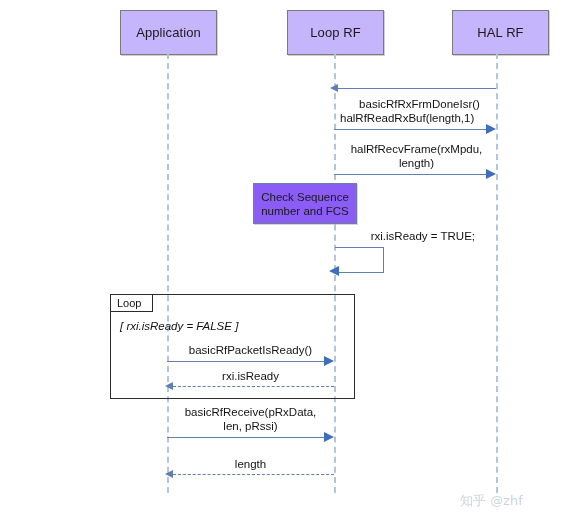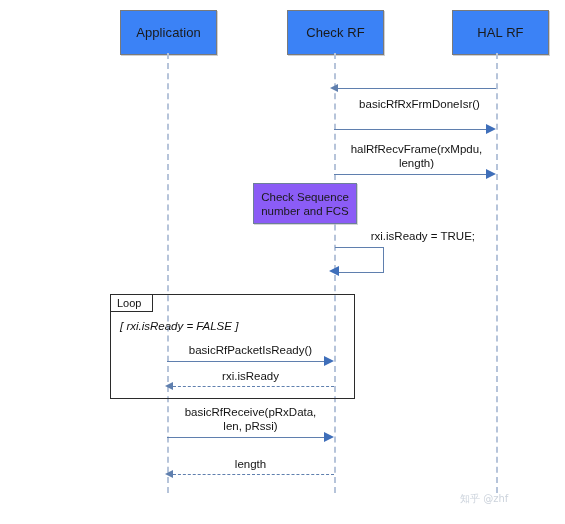--- a/index.html
+++ b/index.html
@@ -8,21 +8,21 @@
     background:#ffffff;
     font-family:"Liberation Sans","DejaVu Sans",sans-serif;
     overflow:hidden;
     position:relative;
   }
   #canvas{position:absolute;left:0;top:0;width:565px;height:524px;}
 
   
   .participant{
     position:absolute;
-    background:#3b82f6;
+    background:#c4b5fd;
     border:1px solid #7a7a7a;
     box-shadow:1px 1px 0 rgba(120,120,120,.35);
     display:flex;align-items:center;justify-content:center;
     font-size:13px;color:#1a1a1a;
     letter-spacing:.1px;
   }
 
   
   .lifeline{
     position:absolute;
@@ -115,51 +115,52 @@
   
   .caption{
     position:absolute;
     font-size:12.5px;
     font-weight:bold;
     color:#000;
     white-space:pre;
   }
   .watermark{
     position:absolute;
-    font-size:10px;
+    font-size:13px;
     color:#ccd3dc;
     white-space:pre;
     font-family:"DejaVu Sans",sans-serif;
   }
 </style>
 </head>
 <body>
 
 <div id="canvas">
 
   <div class="participant" style="left:120px;top:10px;width:95px;height:43px;">
     <span>Application</span>
   </div>
 
   <div class="participant" style="left:287px;top:10px;width:95px;height:43px;">
-    <span>Check RF</span>
+    <span>Loop RF</span>
   </div>
 
   <div class="participant" style="left:452px;top:10px;width:95px;height:43px;">
     <span>HAL RF</span>
   </div>
 
   <div class="lifeline" style="left:167px;top:53px;height:440px;"></div>
   <div class="lifeline" style="left:334px;top:53px;height:440px;"></div>
   <div class="lifeline" style="left:496px;top:53px;height:440px;"></div>
 
   <div class="msg-label" style="left:334px;top:72px;width:165px;text-align:center;padding-left:6px;box-sizing:border-box;margin-top:26px;">basicRfRxFrmDoneIsr()</div>
   <div class="msg-line" style="left:336px;top:88px;width:160px;"></div>
   <div class="arrow open-left" style="left:330px;top:84px;"></div>
 
+  <div class="msg-label" style="left:334px;top:112px;width:165px;text-align:left;padding-left:6px;box-sizing:border-box;">halRfReadRxBuf(length,1)</div>
   <div class="msg-line" style="left:334px;top:129px;width:152px;"></div>
   <div class="arrow right" style="left:486px;top:124px;"></div>
 
   <div class="msg-label" style="left:334px;top:143px;width:165px;text-align:center;">halRfRecvFrame(rxMpdu,
 length)</div>
   <div class="msg-line" style="left:334px;top:174px;width:152px;"></div>
   <div class="arrow right" style="left:486px;top:169px;"></div>
 
   <div class="action-box" style="left:253px;top:183px;width:102px;height:39px;">
     <span>Check Sequence</span>

